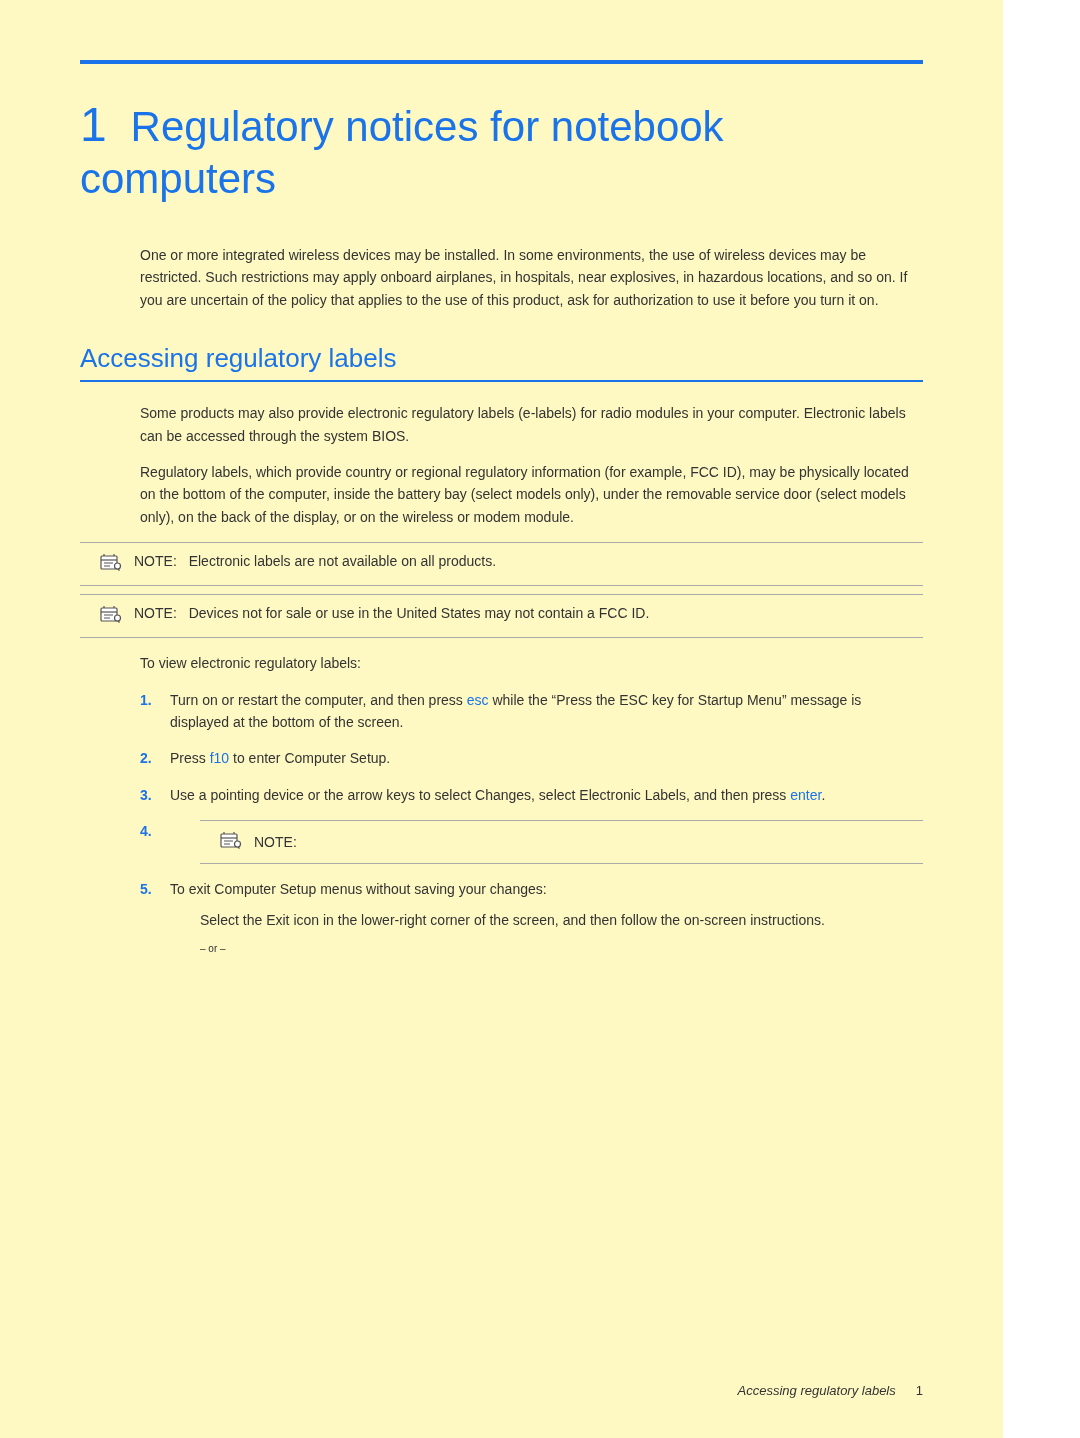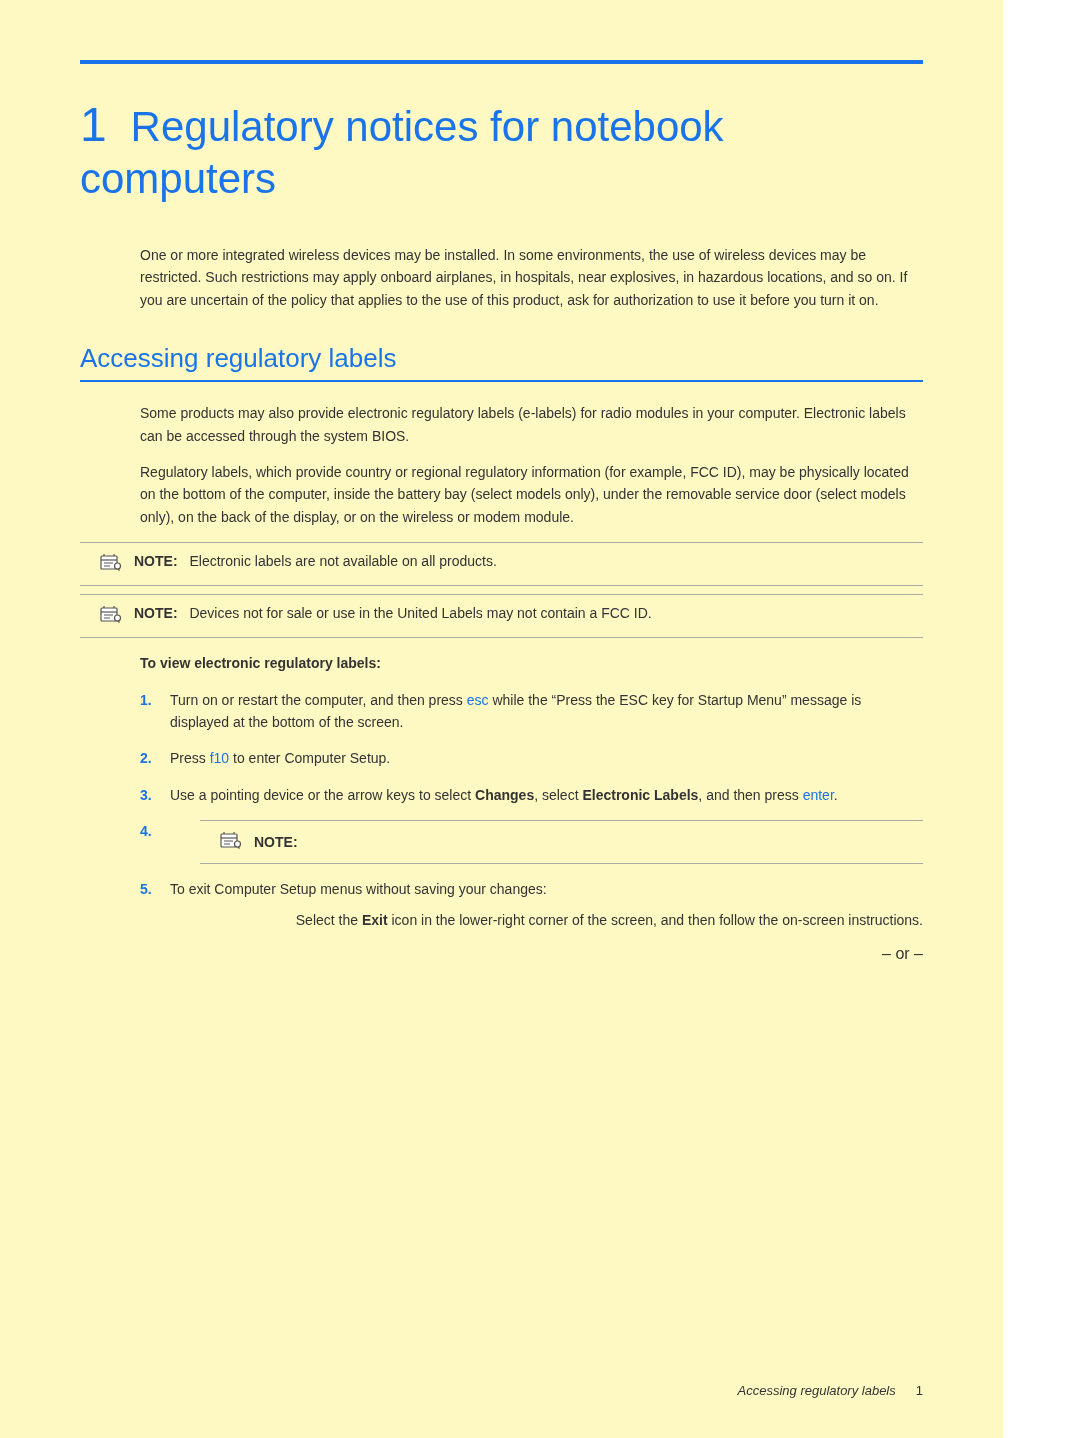--- a/index.html
+++ b/index.html
@@ -138,28 +138,27 @@
       align-items: flex-start;
       gap: 8px;
       font-size: 14px;
       color: #333;
     }
 
     .sub-content {
       margin-left: 30px;
       margin-top: 8px;
       line-height: 1.6;
-      text-align: right;
     }
 
     .or-separator {
       margin-left: 30px;
       margin-top: 10px;
       margin-bottom: 10px;
-      font-size: 16px;
+      font-size: 10px;
       color: #333;
     }
 
     .footer {
       position: absolute;
       bottom: 40px;
       right: 80px;
       font-size: 13px;
       color: #333;
       display: flex;
@@ -168,21 +167,21 @@
 
     .footer-text {
       font-style: italic;
     }
 
     .footer-page {
       font-size: 13px;
     }
 
     strong {
-      font-weight: bold;
+      font-weight: normal;
     }
   </style>
 </head>
 <body>
 
 <div class="page">
   <div class="top-border"></div>
 
   <div class="chapter-header">
     <span class="chapter-number">1</span>
@@ -220,24 +219,24 @@
         <line x1="1" y1="7" x2="17" y2="7" stroke="#555" stroke-width="1.2"></line>
         <line x1="4" y1="3" x2="4" y2="1" stroke="#555" stroke-width="1.2"></line>
         <line x1="14" y1="3" x2="14" y2="1" stroke="#555" stroke-width="1.2"></line>
         <line x1="4" y1="10" x2="13" y2="10" stroke="#555" stroke-width="1"></line>
         <line x1="4" y1="13" x2="10" y2="13" stroke="#555" stroke-width="1"></line>
         <path d="M17 14 L20 17 L19 18 L16 15 Z" fill="#555"></path>
         <circle cx="17.5" cy="13" r="3" stroke="#555" stroke-width="1.2" fill="white"></circle>
       </svg>
     </span>
     <span><strong>NOTE:</strong>&nbsp;</span>
-    <span>Devices not for sale or use in the United Labels may not contain a FCC ID.</span>
-  </div>
-
-  <p class="body-text" style="margin-top: 14px; font-weight: bold;">To view electronic regulatory labels:</p>
+    <span>Devices not for sale or use in the United States may not contain a FCC ID.</span>
+  </div>
+
+  <p class="body-text" style="margin-top: 14px;">To view electronic regulatory labels:</p>
 
   <ol class="ordered-list">
 
     <li>
       <span class="list-number">1.</span>
       <span>Turn on or restart the computer, and then press <a class="blue-link">esc</a> while the “Press the ESC key for Startup Menu” message is displayed at the bottom of the screen.</span>
     </li>
 
     <li>
       <span class="list-number">2.</span>

